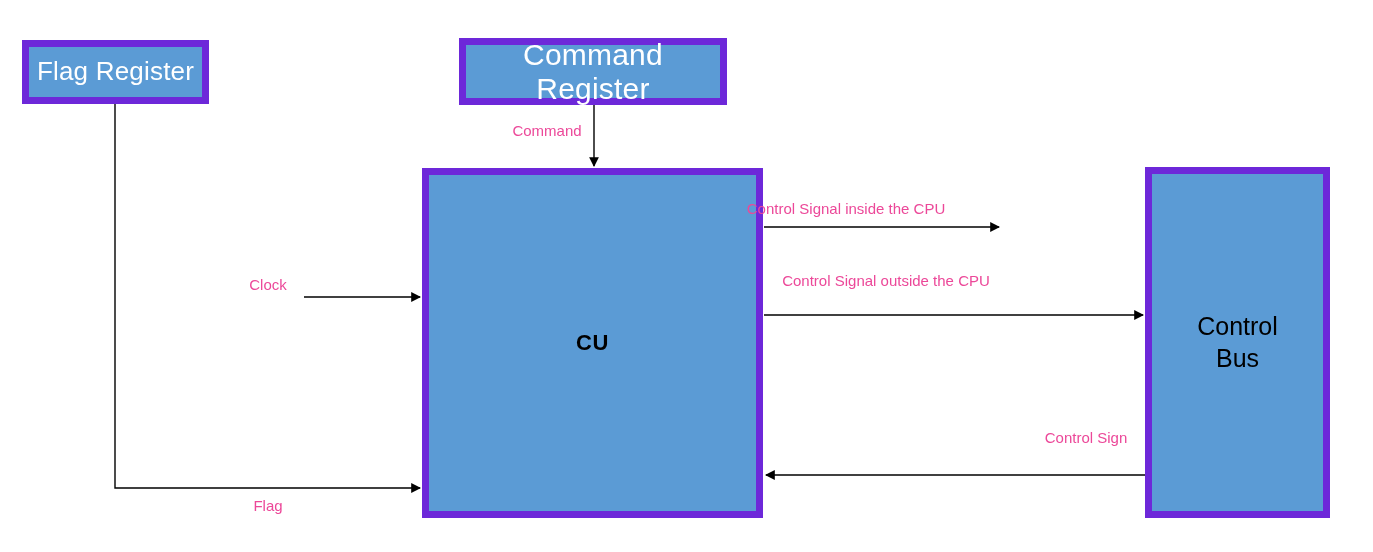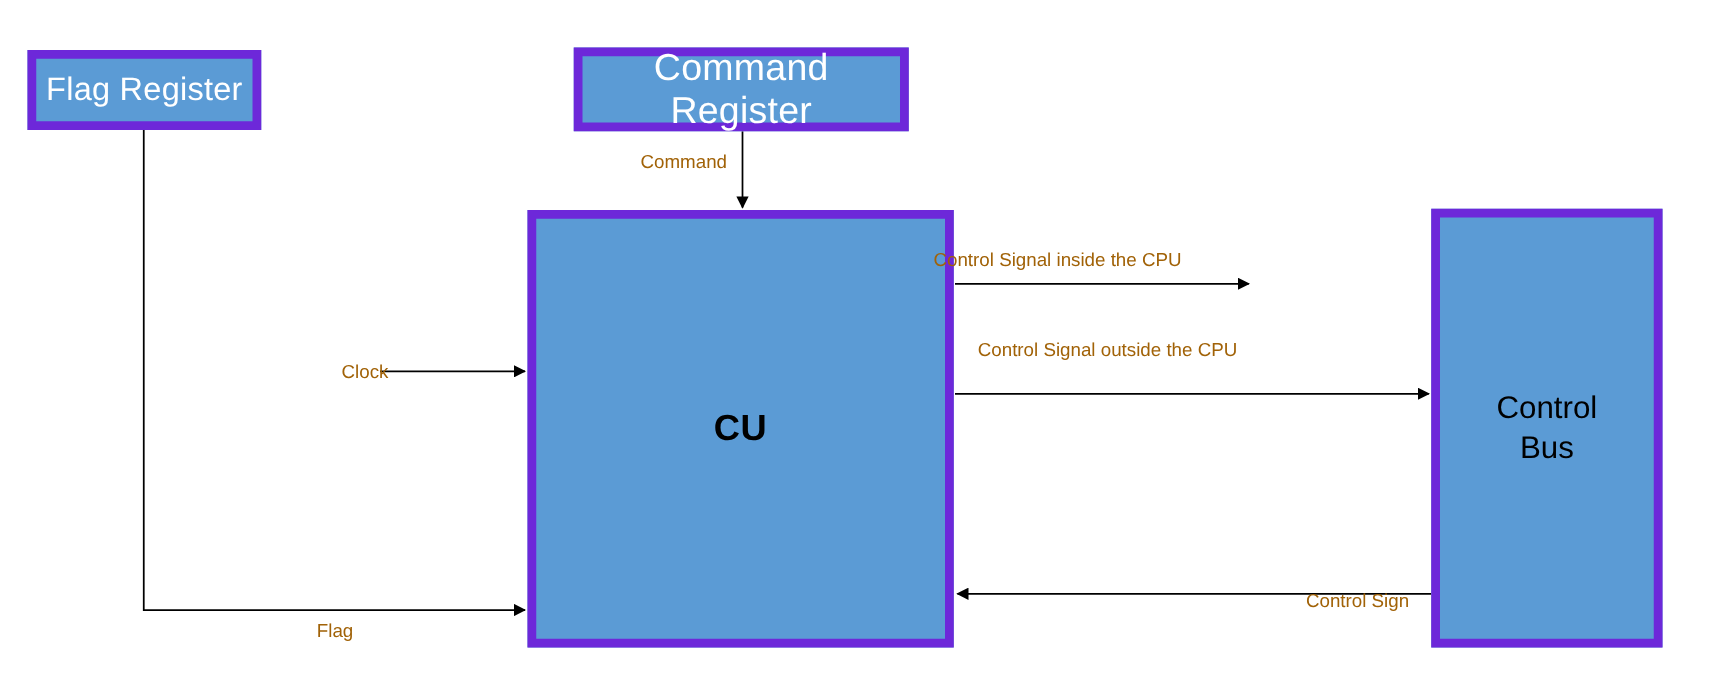--- a/index.html
+++ b/index.html
@@ -65,39 +65,39 @@
     letter-spacing: 0.2px;
   }
   #cu-block {
     left: 422px;
     top: 168px;
     width: 341px;
     height: 350px;
   }
   #cu-block .node-label {
     color: #000000;
-    font-size: 29px;
+    font-size: 22px;
     font-weight: bold;
     letter-spacing: 0.5px;
   }
   #control-bus {
     left: 1145px;
     top: 167px;
     width: 185px;
     height: 351px;
   }
   #control-bus .node-label {
     color: #000000;
     font-size: 25px;
     font-weight: 400;
     line-height: 1.25;
   }
   .edge-label {
     position: absolute;
-    color: #a16207;
+    color: #ec4899;
     font-size: 15px;
     font-weight: 400;
     white-space: nowrap;
     transform: translate(-50%, -50%);
     text-align: center;
   }
 </style>
 </head>
 <body>
 
@@ -135,23 +135,23 @@
     <span class="node-label">CU</span>
   </div>
 
   <div class="node" id="control-bus">
     <span class="node-label">Control
 Bus</span>
   </div>
 
   <div class="edge-label" style="left:547px; top:130px;">Command</div>
 
-  <div class="edge-label" style="left:268px; top:298px;margin-left:24px;">Clock</div>
+  <div class="edge-label" style="left:268px; top:284px;">Clock</div>
 
   <div class="edge-label" style="left:268px; top:505px;">Flag</div>
 
   <div class="edge-label" style="left:846px; top:208px;">Control Signal inside the CPU</div>
 
   <div class="edge-label" style="left:886px; top:280px;">Control Signal outside the CPU</div>
 
-  <div class="edge-label" style="left:1086px; top:481px;">Control Sign</div>
+  <div class="edge-label" style="left:1086px; top:437px;">Control Sign</div>
 
 </div>
 
 </body></html>

